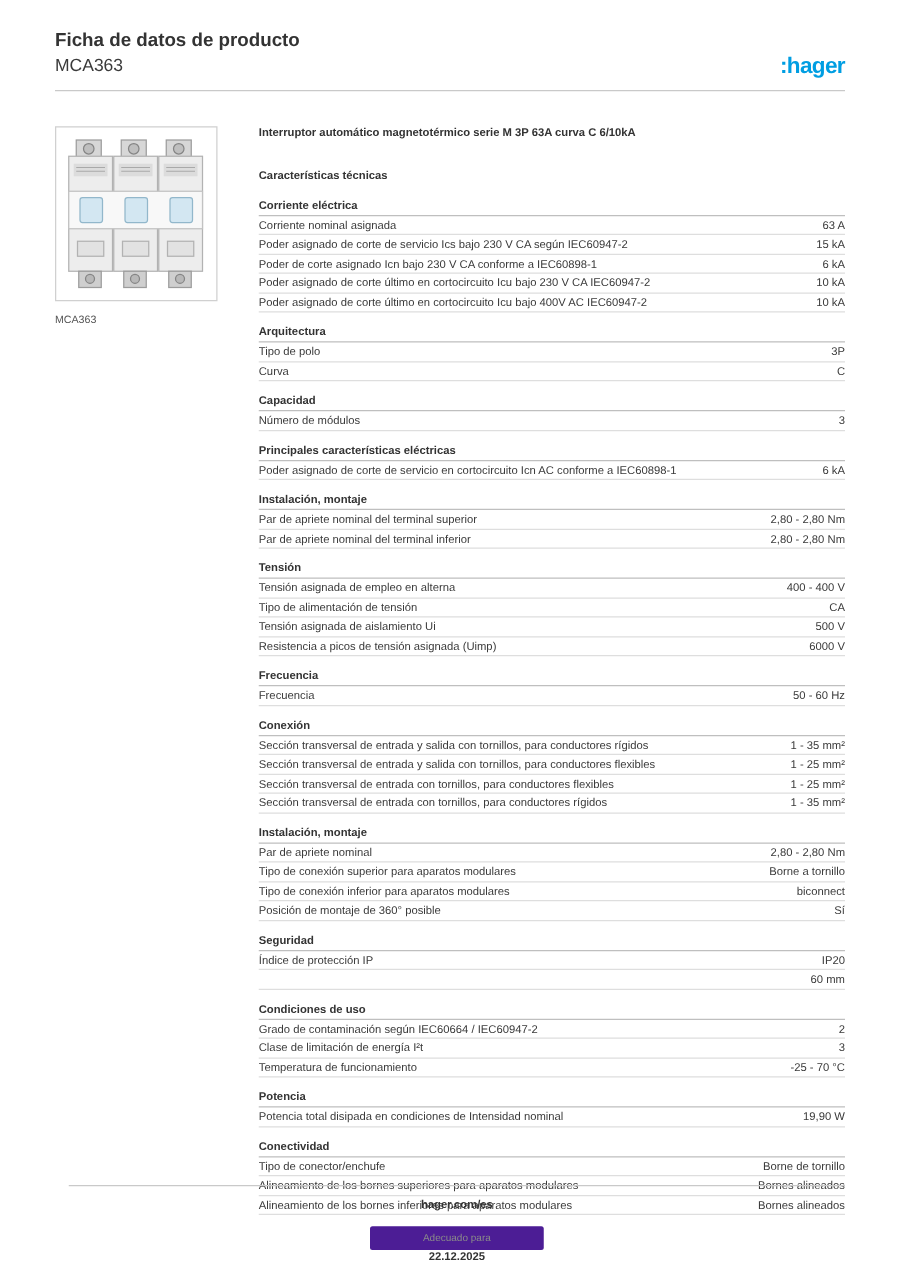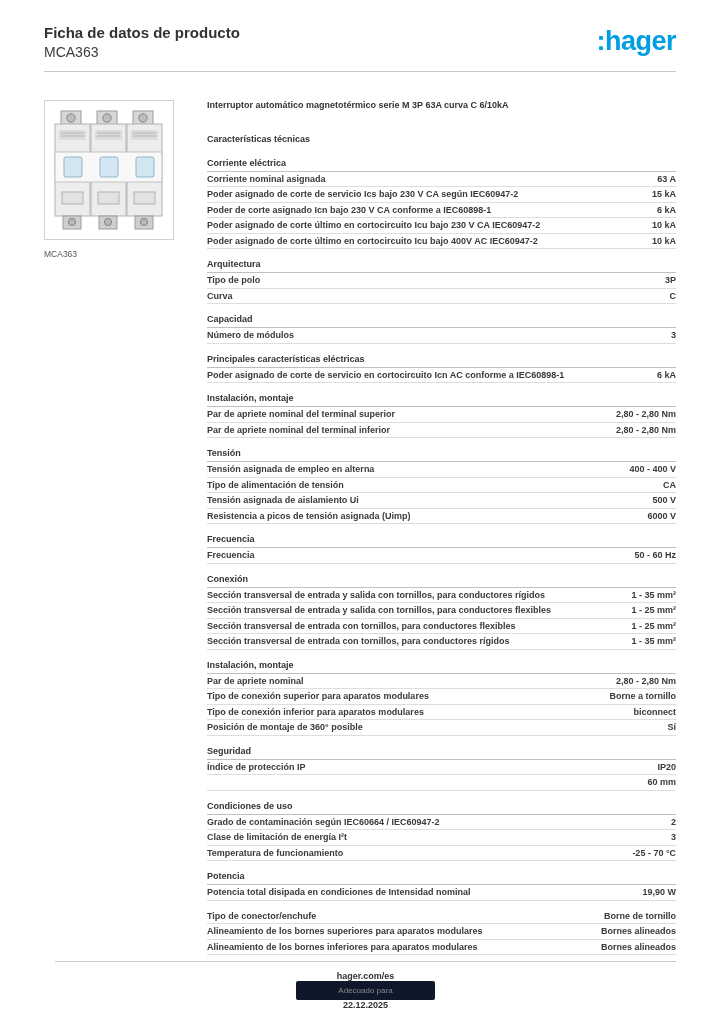--- a/index.html
+++ b/index.html
@@ -10,50 +10,50 @@
     color: #3a3a3a;
     position: relative;
     overflow: hidden;
   }
   .page { position: absolute; inset: 0; padding: 24px 48px 0 44px; }
 
   
   .header { display: flex; justify-content: space-between; align-items: flex-start; }
   .title { font-size: 15px; font-weight: bold; color: #333; }
   .subtitle { font-size: 14px; color: #3a3a3a; margin-top: 3px; }
-  .logo { font-size: 27px; font-weight: bold; color: #009ee2; letter-spacing: -0.5px; line-height: 1; margin-top: 4px; }
+  .logo { font-size: 18px; font-weight: bold; color: #009ee2; letter-spacing: -0.5px; line-height: 1; margin-top: 19px; }
   .header-rule { border-bottom: 1px solid #c9c9c9; margin-top: 11px; }
 
   
   .main { display: flex; margin-top: 28px; }
   .left-col { width: 130px; flex: 0 0 130px; }
   .product-image { width: 130px; height: 140px; border: 1px solid #d0d0d0; background: #fff;
                    display: flex; align-items: center; justify-content: center; }
   .image-caption { margin-top: 9px; font-size: 8.5px; color: #555; }
 
   .right-col { flex: 1; margin-left: 33px; }
   .product-name { font-size: 9px; font-weight: bold; color: #333; line-height: 1.3; }
   .tech-title { font-size: 9px; font-weight: bold; color: #333; margin-top: 22px; margin-bottom: 12px; }
 
   .section { margin-bottom: 8px; }
   .section-title { font-size: 9px; font-weight: bold; color: #333;
                    padding: 2px 0 3px; border-bottom: 1px solid #bfbfbf; }
   .row { display: flex; justify-content: space-between; align-items: baseline;
-         font-size: 9px; padding: 2px 0 2.5px; border-bottom: 1px solid #dedede; font-weight: bold; }
+         font-size: 9px; padding: 2px 0 2.5px; border-bottom: 1px solid #dedede; }
   .row-label { color: #3a3a3a; padding-right: 12px; }
   .row-value { color: #3a3a3a; white-space: nowrap; text-align: right; }
 
   
   .footer { position: absolute; left: 55px; right: 48px; bottom: 14px; }
   .footer-rule { border-bottom: 1px solid #c9c9c9; margin-bottom: 9px; }
   .footer-content { display: flex; justify-content: space-between; align-items: center; flex-direction: column; }
   .footer-left, .footer-right { font-size: 9px; font-weight: bold; color: #333; }
   .footer-left { text-decoration: none; cursor: pointer; }
-  .footer-pill { background: #0f172a; color: #8a8a8a; font-size: 8px;
-                 padding: 5px 42px; border-radius: 2px; }
+  .footer-pill { background: #4c1d95; color: #8a8a8a; font-size: 8px;
+                 padding: 5px 42px; border-radius: 2px; margin-top: 13px; }
 </style>
 </head>
 <body>
 
 <div class="page">
 
   <div class="header">
     <div>
       <div class="title">Ficha de datos de producto</div>
       <div class="subtitle">MCA363</div>
@@ -282,20 +282,21 @@
             </div>
           </div>
           <div class="section">
             <div class="section-title">Potencia</div>
             <div class="row">
               <span class="row-label">Potencia total disipada en condiciones de Intensidad nominal</span>
               <span class="row-value">19,90 W</span>
             </div>
           </div>
           <div class="section">
+            <div class="section-title">Conectividad</div>
             <div class="row">
               <span class="row-label">Tipo de conector/enchufe</span>
               <span class="row-value">Borne de tornillo</span>
             </div>
             <div class="row">
               <span class="row-label">Alineamiento de los bornes superiores para aparatos modulares</span>
               <span class="row-value">Bornes alineados</span>
             </div>
             <div class="row">
               <span class="row-label">Alineamiento de los bornes inferiores para aparatos modulares</span>

